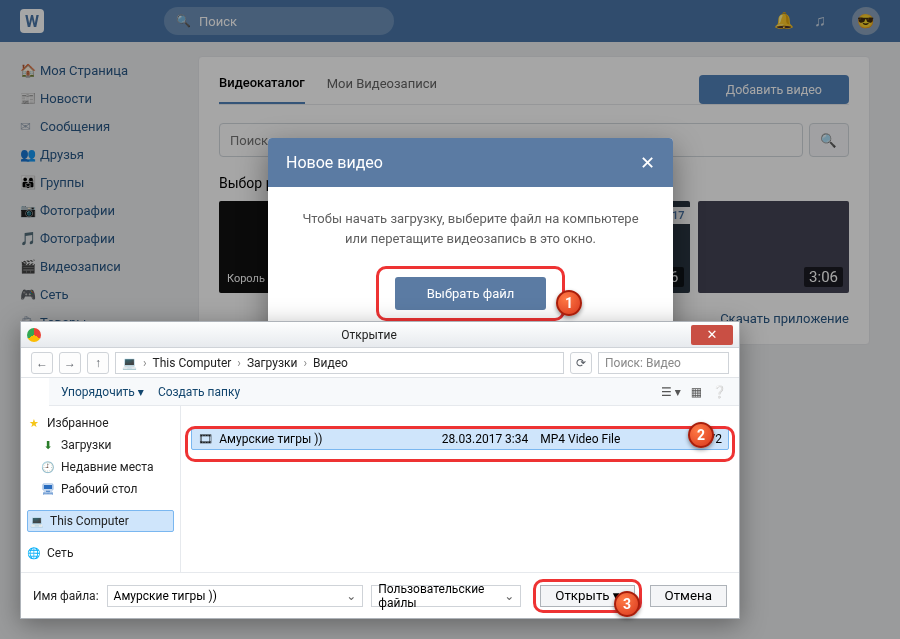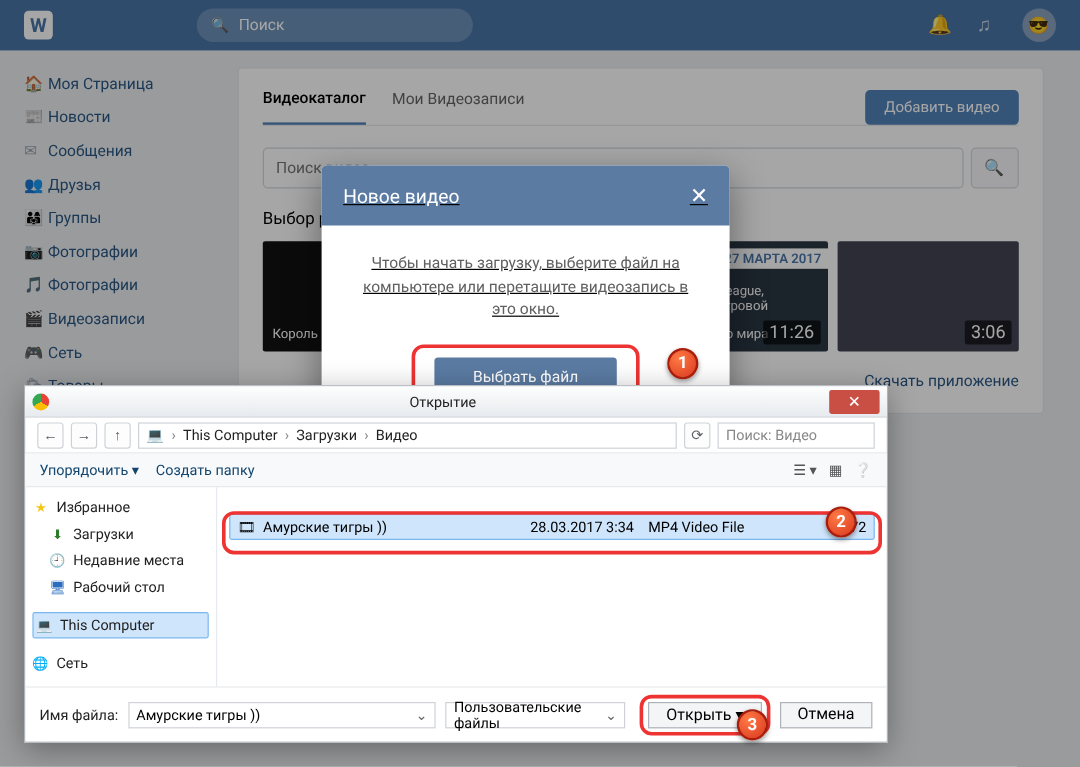--- a/index.html
+++ b/index.html
@@ -15,53 +15,53 @@
   .avatar-sm { width:28px; height:28px; border-radius:50%; background:#8aa2bd; margin-left:8px; display:flex;align-items:center;justify-content:center;font-size:14px;}
 
   .sidebar { position:absolute; left:20px; top:56px; width:160px; }
   .sidebar-item { display:flex; align-items:center; height:28px; font-size:13px; color:#2a5885; }
   .sidebar-item .si-icon { width:20px; color:#99a6b5; font-size:13px; }
 
   .content { position:absolute; left:198px; top:56px; width:672px; background:#fff; border:1px solid #e7e8ec; border-radius:4px; padding:18px 20px; }
   .tabs { display:flex; border-bottom:1px solid #e7e8ec; margin-bottom:18px; gap:22px; align-items:center;}
   .tab { font-size:13px; color:#656565; padding:0 0 12px 0; cursor:pointer; }
   .tab.active { color:#000; border-bottom:2px solid #5181b8; font-weight:500; }
-  .add-video-btn { margin-left:auto; background:#5181b8; color:#fff; font-size:12.5px; border:none; padding:7px 16px; border-radius:4px; }
+  .add-video-btn { margin-left:auto; background:#5181b8; color:#fff; font-size:12.5px; border:none; padding:7px 27px; border-radius:4px; }
   .search-row { display:flex; gap:6px; margin-bottom:18px;}
   .vsearch { flex:1; height:34px; border:1px solid #d3d9de; border-radius:4px; padding:0 10px; font-size:13px; }
   .vsearch-btn { width:40px; height:34px; border:1px solid #d3d9de; background:#f7f8fa; border-radius:4px; color:#888;}
   .sec-title { font-size:14px; color:#000; margin-bottom:10px;}
   .thumbs { display:flex; gap:8px; }
   .thumb { width:156px; height:92px; background:#333; border-radius:2px; position:relative; color:#fff; font-size:11px; display:flex; align-items:center; justify-content:center; overflow:hidden;}
   .thumb .dur { position:absolute; right:6px; bottom:6px; background:rgba(0,0,0,0.6); padding:1px 5px; border-radius:2px; font-size:15px;}
   .thumb .datechip { position:absolute; right:0; top:6px; background:#fff; color:#4a76a8; font-size:11px; padding:2px 5px; font-weight:600;}
   .thumb .caption { position:absolute; bottom:8px; left:8px; right:46px; font-size:11px; line-height:1.1;}
   .app-link { color:#2a5885; font-size:13px; display:flex; justify-content:flex-end; margin-top:18px;}
 
   
-  .modal { position:absolute; left:268px; top:138px; width:340px; background:#fff; border-radius:4px; box-shadow:0 10px 30px rgba(0,0,0,0.4);text-decoration:underline; }
+  .modal { position:absolute; left:268px; top:138px; width:405px; background:#fff; border-radius:4px; box-shadow:0 10px 30px rgba(0,0,0,0.4); }
   .modal-hdr { background:#5b7ba3; color:#fff; padding:14px 18px; display:flex; align-items:center; border-radius:4px 4px 0 0;}
   .modal-close { margin-left:auto; color:#fff; font-size:18px; cursor:pointer;}
   .modal-body { padding:22px 28px 30px; text-align:center; }
   .modal-text { font-size:13px; color:#606060; line-height:1.5; margin-bottom:18px;}
   .choose-btn { background:#5b7ba3; color:#fff; border:none; padding:9px 32px; border-radius:3px; font-size:13px; }
   .red-ring1 { border:3px solid #e33; border-radius:10px; padding:8px 16px; display:inline-block; }
 
   
   .filedlg { position:absolute; left:20px; top:321px; width:720px; height:298px; background:#fff; border:1px solid #aeb3b9; box-shadow:0 6px 24px rgba(0,0,0,0.35); font-size:12px;}
   .fd-titlebar { height:26px; background:linear-gradient(#fdfefe,#e7eaee); display:flex; align-items:center; padding:0 6px; border-bottom:1px solid #cfd3d8;}
   .fd-titlebar .chrome { width:14px;height:14px;border-radius:50%;background:conic-gradient(#ea4335 0 120deg,#fbbc05 120deg 240deg,#34a853 240deg 360deg); margin-right:6px;}
   .fd-title { flex:1; text-align:center; color:#222; }
   .fd-close { width:42px; height:20px; background:#c94f44; color:#fff; display:flex; align-items:center; justify-content:center; border-radius:2px; font-size:13px;}
   .fd-nav { height:30px; display:flex; align-items:center; gap:6px; padding:0 10px; border-bottom:1px solid #e1e4e8;}
   .fd-navbtn { width:22px; height:22px; border:1px solid #cfd3d8; border-radius:3px; display:flex;align-items:center;justify-content:center;color:#5a5f66; background:#fdfdfd;}
   .fd-path { flex:1; height:22px; border:1px solid #cfd3d8; display:flex; align-items:center; padding:0 6px; gap:6px; color:#222; background:#fff;}
   .fd-path .sep { color:#888;}
   .fd-searchbox { width:131px; height:22px; border:1px solid #cfd3d8; padding:0 6px; color:#888; display:flex;align-items:center; background:#fff;}
-  .fd-toolbar { height:28px; display:flex; align-items:center; gap:14px; padding:0 12px; border-bottom:1px solid #e6e9ed; color:#13466e; background:#f7f9fb;}
+  .fd-toolbar { height:28px; display:flex; align-items:center; gap:14px; padding:0 12px; border-bottom:1px solid #e6e9ed; color:#13466e; background:#f7f9fb;margin-left:28px;}
   .fd-toolbar .right { margin-left:auto; display:flex; gap:10px; align-items:center; color:#555;}
   .fd-main { display:flex; height:166px; }
   .fd-tree { width:160px; border-right:1px solid #e6e9ed; padding:6px 6px; overflow:hidden;}
   .fd-tree-item { display:flex; align-items:center; height:22px; gap:6px; color:#222;}
   .fd-tree-item.sel { background:#cfe5fb; border:1px solid #7ab7f0; border-radius:2px; padding:0 2px;}
   .fd-tree-item .ticon { width:14px; text-align:center; font-size:11px;}
   .fd-tree-sep { height:10px;}
   .fd-list { flex:1; position:relative; padding:2px 10px 6px 10px; }
   .fd-cols { display:flex; height:20px; color:#666; border-bottom:1px solid #eef0f3;}
   .fd-col { padding:2px 6px; }

